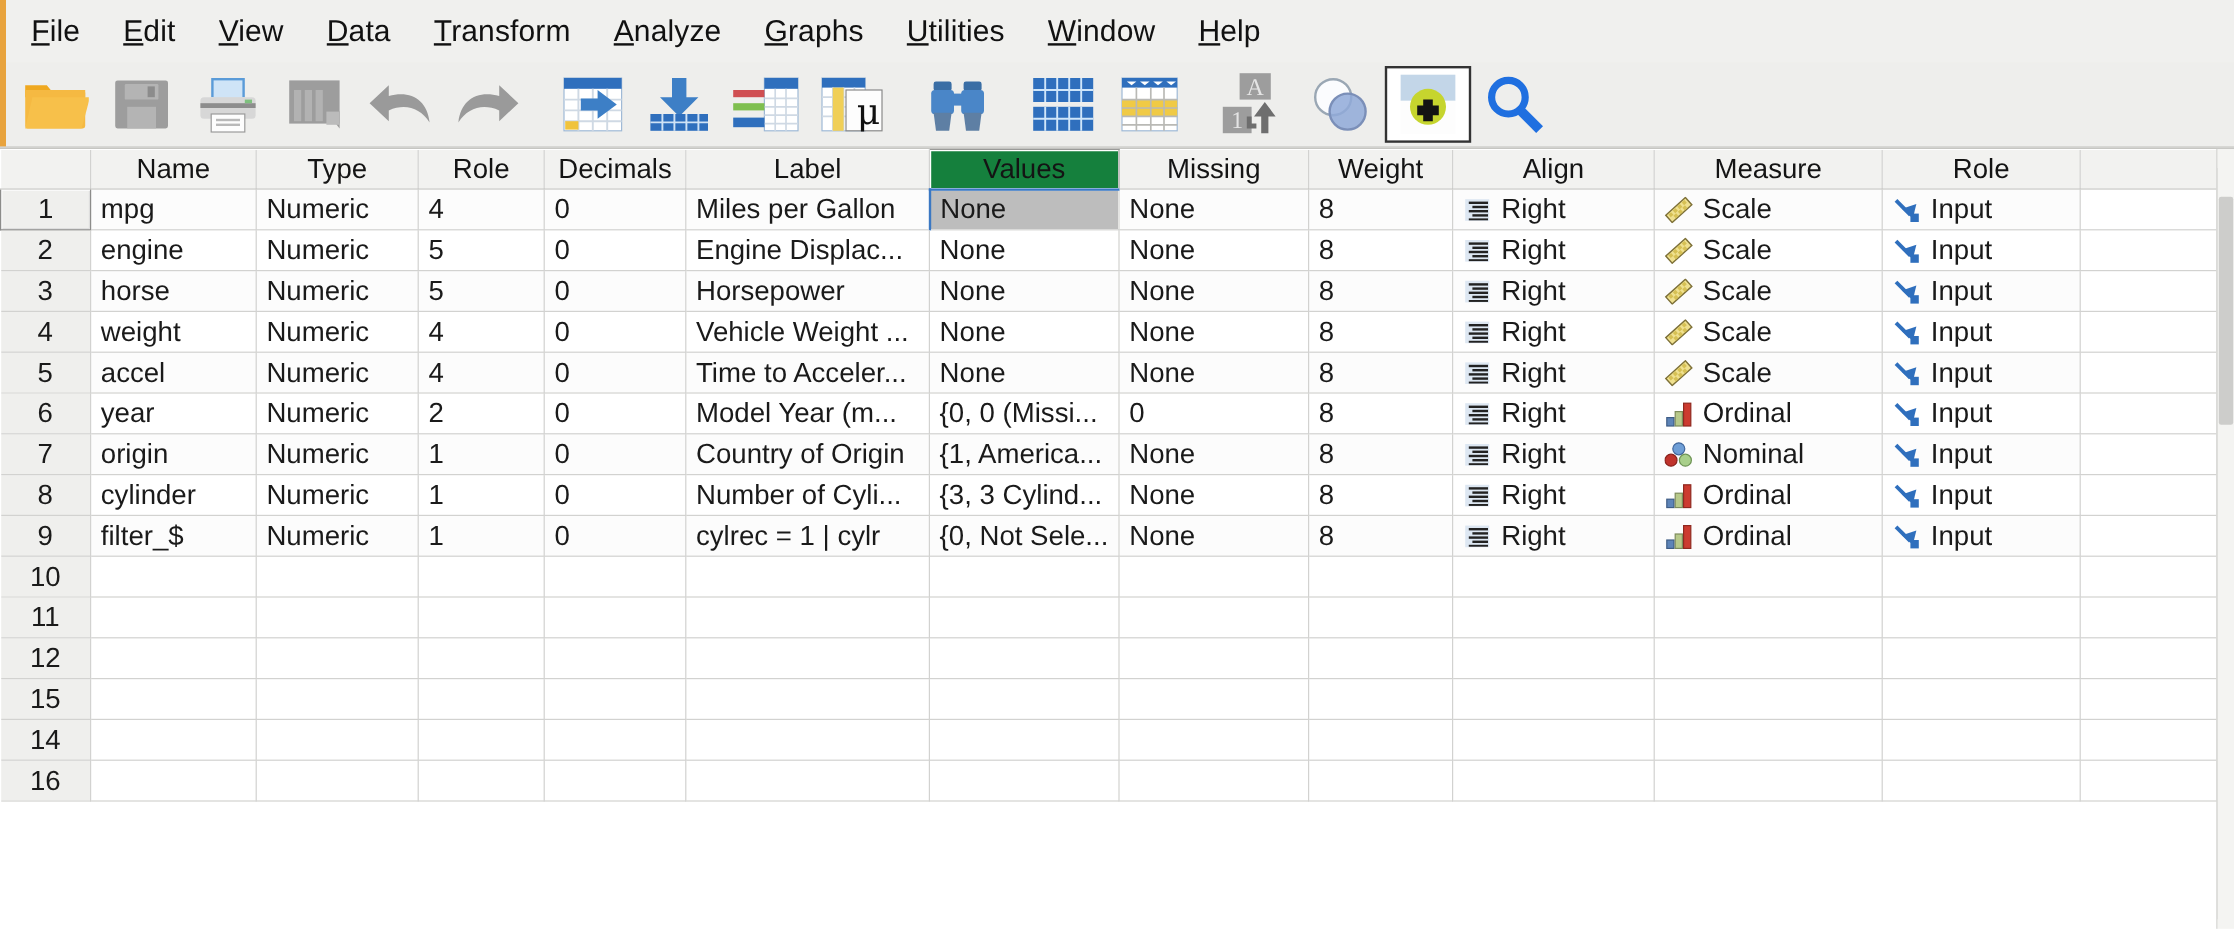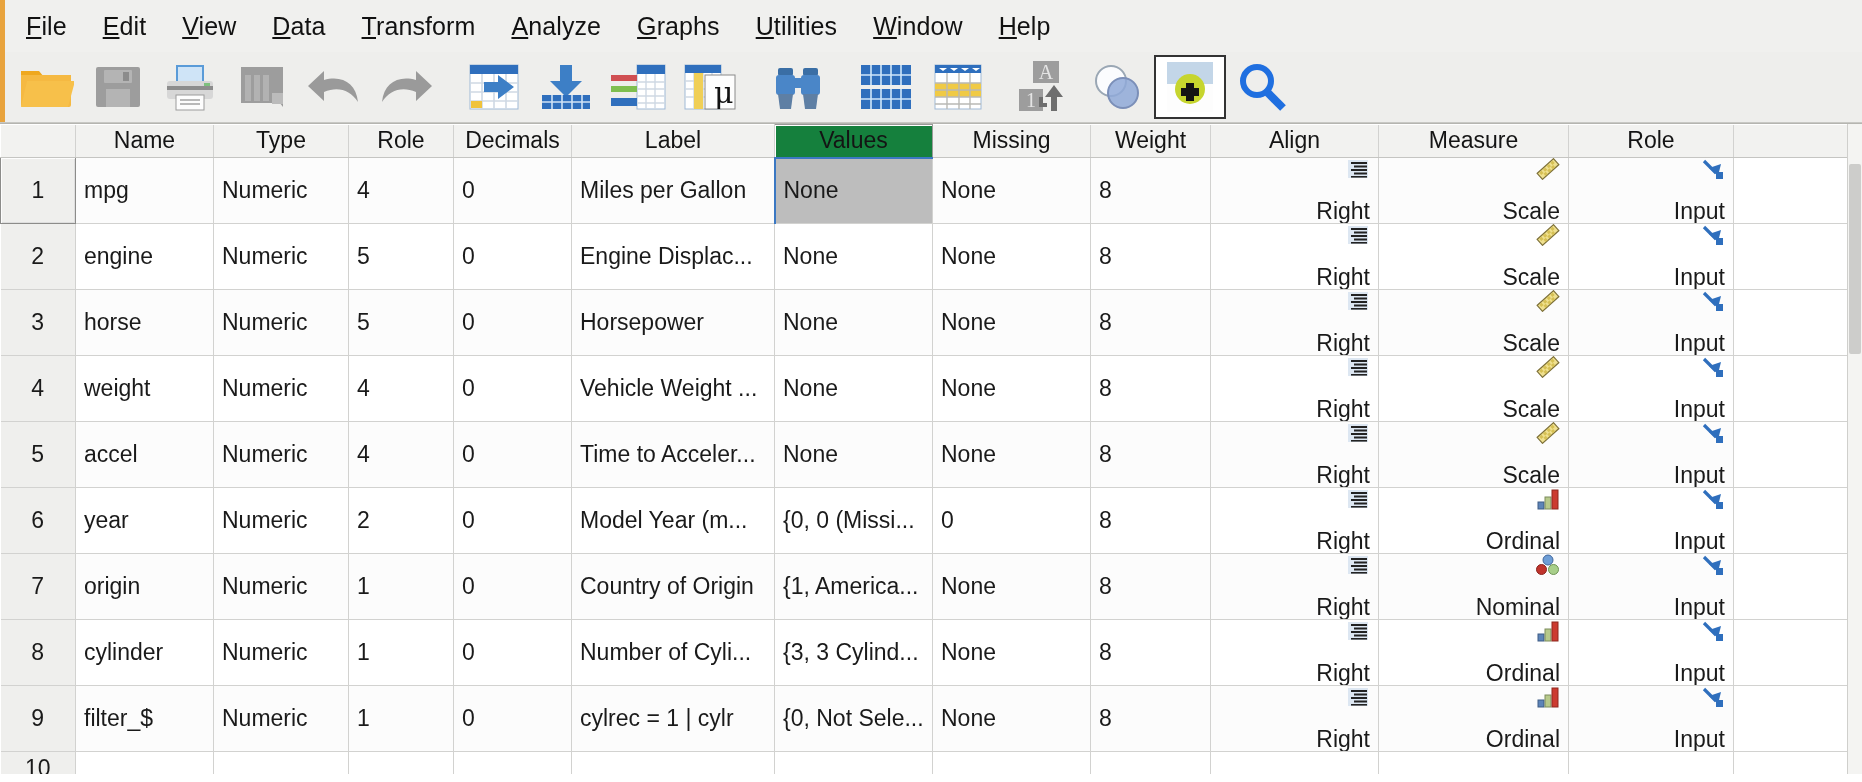--- a/index.html
+++ b/index.html
@@ -123,21 +123,21 @@
     background: #efefed;
   }
   td.cell { background: #fcfcfc; }
   tr.even td.cell { background: #ffffff; }
   td.cell.empty { background: #ffffff; }
   td.selected-cell {
     background: #bdbdbd;
     border: 2px solid #3b78c3;
     padding: 0 7px;
   }
-  .cellflex { display: flex; align-items: flex-end; gap: 20px; flex-direction: column; }
+  .cellflex { display: flex; align-items: center; gap: 8px; }
   .cellflex .lbl { line-height: 1; }
 
   
   col.c-name     { width: 138px; }
   col.c-type     { width: 135px; }
   col.c-width    { width: 105px; }
   col.c-dec      { width: 118px; }
   col.c-label    { width: 203px; }
   col.c-values   { width: 158px; }
   col.c-missing  { width: 158px; }

